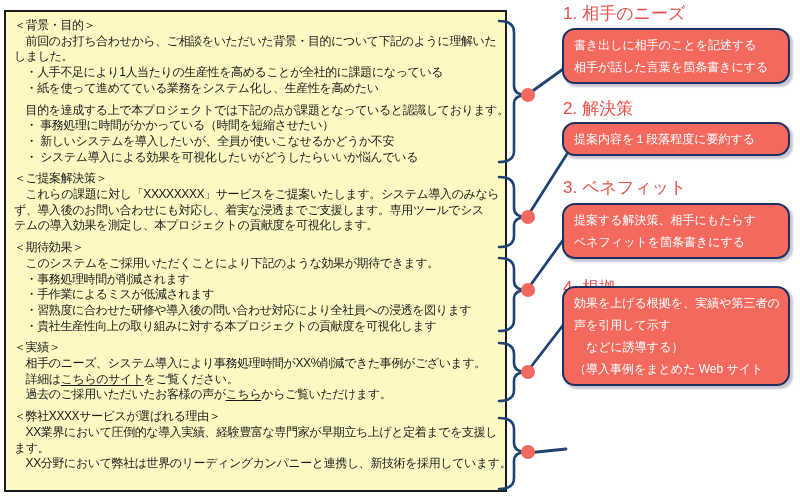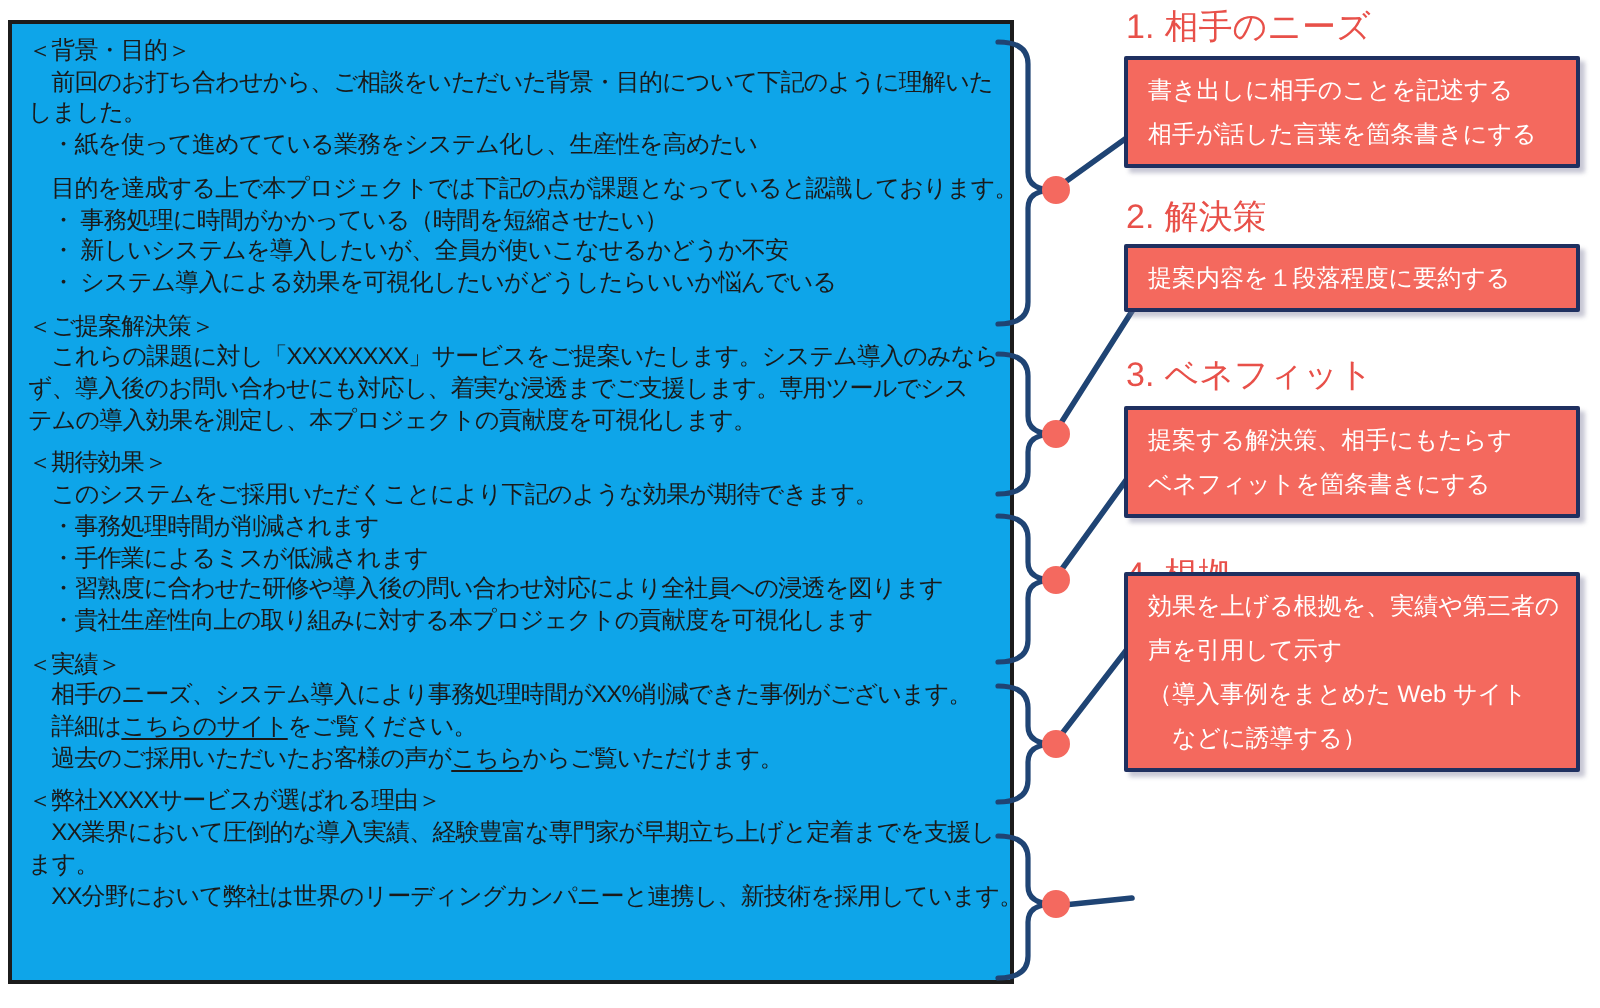--- a/index.html
+++ b/index.html
@@ -3,21 +3,21 @@
 <meta charset="utf-8">
 <style>
   html,body{margin:0;padding:0;background:#ffffff;}
   #canvas{
     position:relative;width:800px;height:504px;background:#ffffff;overflow:hidden;
     font-family:"Liberation Sans","DejaVu Sans",sans-serif;
   }
   
   .doc-panel{
     position:absolute;left:4px;top:10px;width:503px;height:482px;
-    background:#0ea5e9;border:2px solid var(--doc-border);box-sizing:border-box;
+    background:#fef9c3;border:2px solid var(--doc-border);box-sizing:border-box;
     z-index:0;
   }
   .doc-lines{padding:6px 6px 0 8px;}
   .doc-line{
     font-size:12px;line-height:15.7px;letter-spacing:-0.4px;
     color:var(--doc-text);white-space:nowrap;
   }
   .doc-line.blank{height:6px;line-height:6px;}
   .doc-link{text-decoration:underline;text-underline-offset:2px;cursor:pointer;}
   
@@ -28,38 +28,39 @@
   
   .ann-title{
     position:absolute;left:563px;height:22px;
     font-size:17px;font-weight:normal;color:var(--heading-red);
     white-space:nowrap;z-index:2;
   }
   .ann-title .num{margin-right:5px;}
   .callout{
     position:absolute;left:562px;width:228px;box-sizing:border-box;
     background:var(--callout-fill);border:2.5px solid var(--callout-border);
-    border-radius:1px;padding:4px 10px;
+    border-radius:13px;padding:4px 10px;
     box-shadow:2.5px 2.5px 2px rgba(130,130,160,0.45);
     z-index:2;
   }
   .callout-line{
     font-size:12px;line-height:22px;color:#ffffff;white-space:nowrap;
   }
 </style>
 </head>
 <body>
 
 <div id="canvas">
 
   <div class="doc-panel">
     <div class="doc-lines">
         <div class="doc-line">＜背景・目的＞</div>
         <div class="doc-line">　前回のお打ち合わせから、ご相談をいただいた背景・目的について下記のように理解いた</div>
         <div class="doc-line">しました。</div>
+        <div class="doc-line">　・人手不足により1人当たりの生産性を高めることが全社的に課題になっている</div>
         <div class="doc-line">　・紙を使って進めてている業務をシステム化し、生産性を高めたい</div>
         <div class="doc-line blank"></div>
         <div class="doc-line">　目的を達成する上で本プロジェクトでは下記の点が課題となっていると認識しております。</div>
         <div class="doc-line">　・ 事務処理に時間がかかっている（時間を短縮させたい）</div>
         <div class="doc-line">　・ 新しいシステムを導入したいが、全員が使いこなせるかどうか不安</div>
         <div class="doc-line">　・ システム導入による効果を可視化したいがどうしたらいいか悩んでいる</div>
         <div class="doc-line blank"></div>
         <div class="doc-line">＜ご提案解決策＞</div>
         <div class="doc-line">　これらの課題に対し「XXXXXXXX」サービスをご提案いたします。システム導入のみなら</div>
         <div class="doc-line">ず、導入後のお問い合わせにも対応し、着実な浸透までご支援します。専用ツールでシス</div>
@@ -126,18 +127,18 @@
     <div class="callout-line">提案する解決策、相手にもたらす</div>
     <div class="callout-line">ベネフィットを箇条書きにする</div>
   </div>
 
   <div class="ann-title" style="top:276px">
     <span class="num">4.</span><span>根拠</span>
   </div>
   <div class="callout" style="top:286px">
     <div class="callout-line">効果を上げる根拠を、実績や第三者の</div>
     <div class="callout-line">声を引用して示す</div>
+    <div class="callout-line">　などに誘導する）</div>
     <div class="callout-line">（導入事例をまとめた Web サイト</div>
-    <div class="callout-line">　などに誘導する）</div>
   </div>
 
 
 </div>
 
 </body></html>

